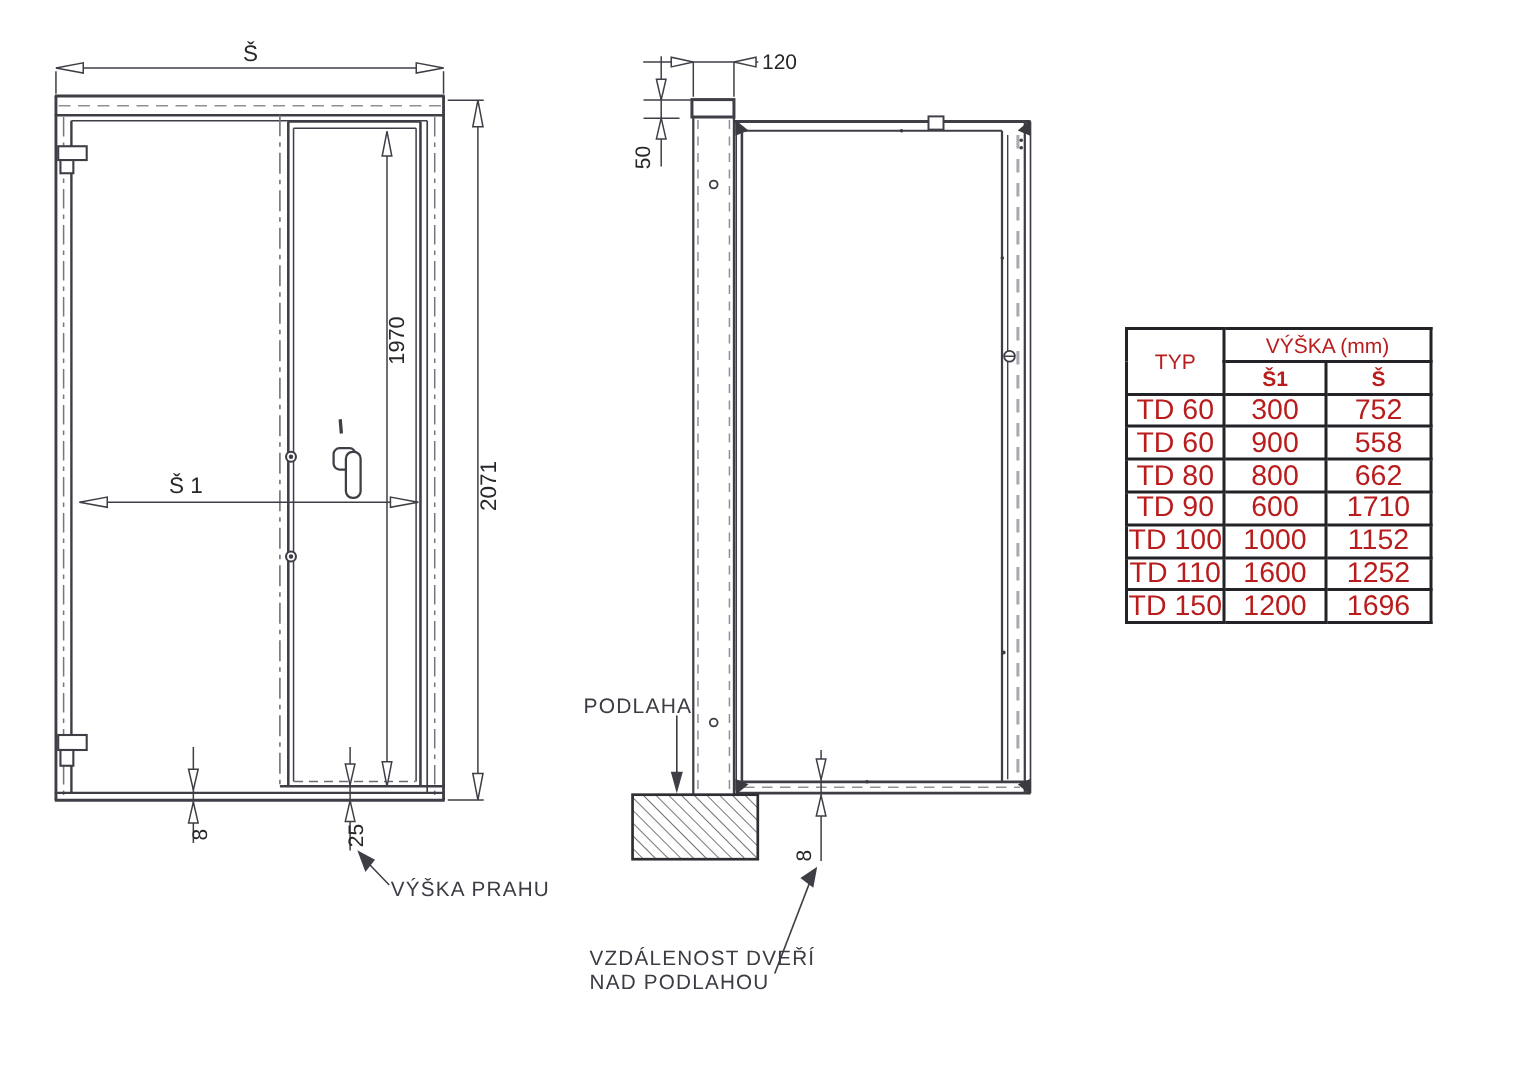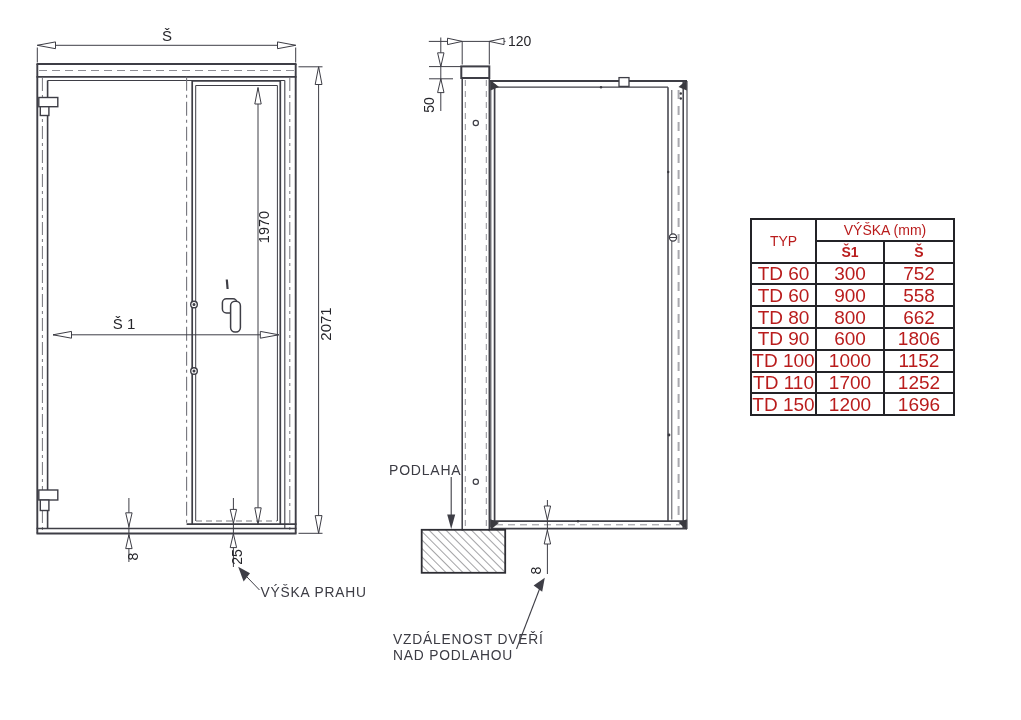--- a/index.html
+++ b/index.html
@@ -217,30 +217,30 @@
     <td>558</td>
   </tr>
   <tr>
     <td>TD 80</td>
     <td>800</td>
     <td>662</td>
   </tr>
   <tr>
     <td>TD 90</td>
     <td>600</td>
-    <td>1806</td>
+    <td>1710</td>
   </tr>
   <tr>
     <td>TD 100</td>
     <td>1000</td>
     <td>1152</td>
   </tr>
   <tr>
     <td>TD 110</td>
-    <td>1700</td>
+    <td>1600</td>
     <td>1252</td>
   </tr>
   <tr>
     <td>TD 150</td>
     <td>1200</td>
     <td>1696</td>
   </tr>
 </tbody>
     </table>
 

